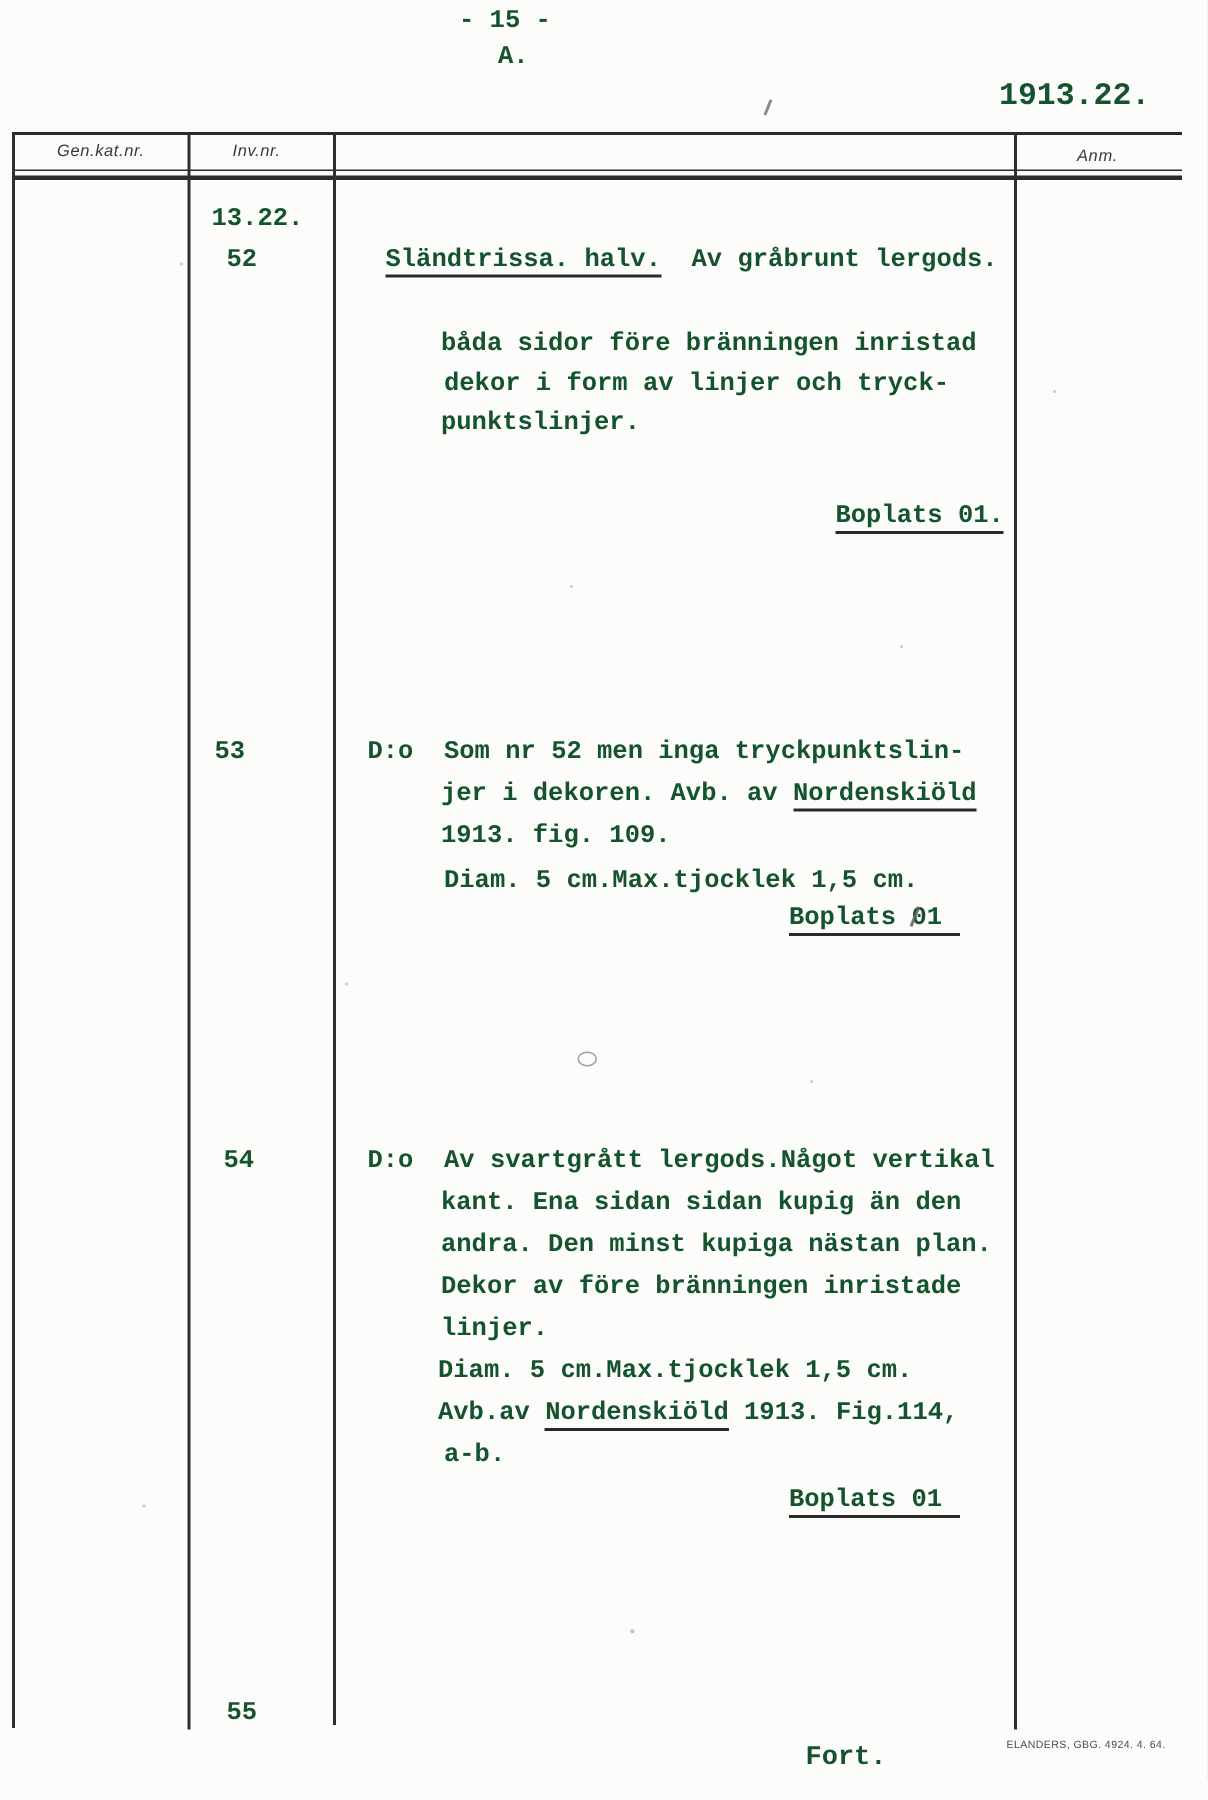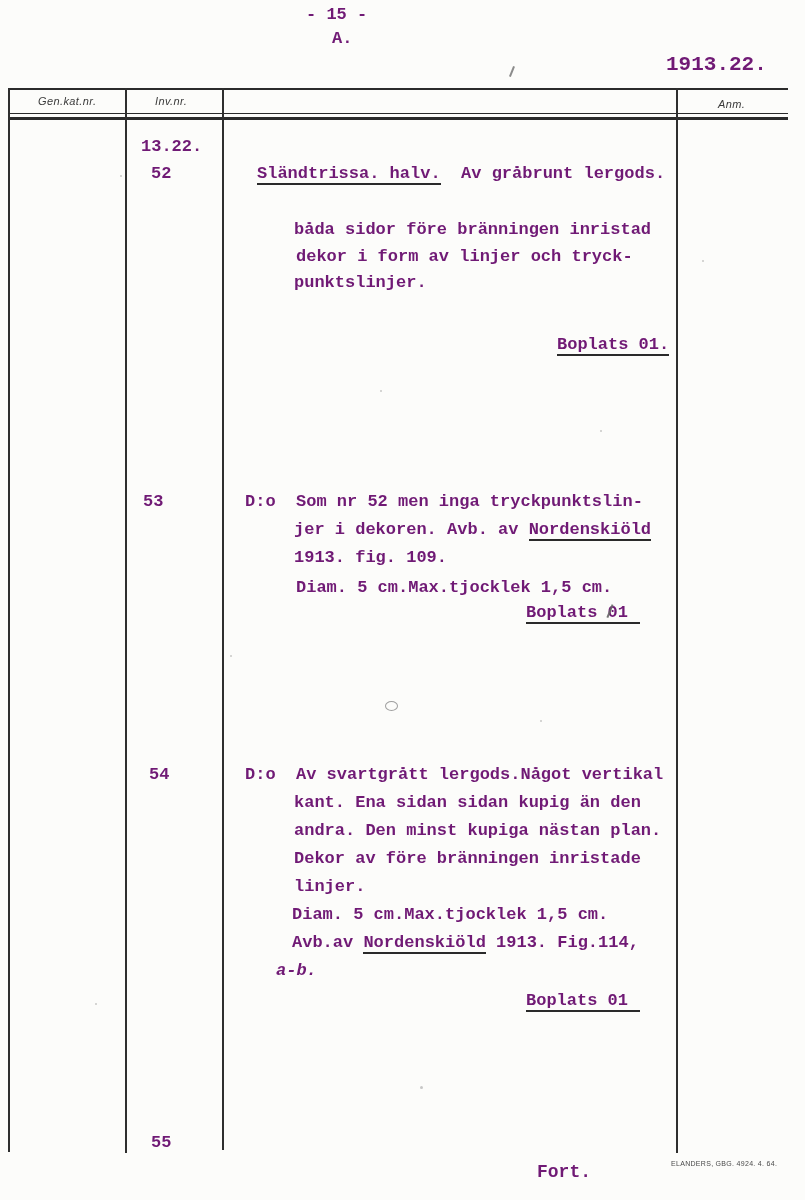--- a/index.html
+++ b/index.html
@@ -6,21 +6,21 @@
   .page {
     position:relative; width:805px; height:1200px;
     background:#fcfcfa; overflow:hidden;
     font-family:"Liberation Mono", monospace;
   }
   
   .tw {
     position:absolute; white-space:pre;
     font-family:"Liberation Mono", monospace;
     font-weight:bold; font-size:17px; line-height:22px;
-    color:#701a75; letter-spacing:0px;
+    color:#14532d; letter-spacing:0px;
   }
   .tw-big { font-size:21px; }
   .u  { border-bottom:2px solid #2a2a2a; }
   .u-ext { padding-right:12px; }
   
   .form-label {
     position:absolute; white-space:pre;
     font-family:"Liberation Sans", sans-serif;
     font-size:11px; color:#3a3a3a; letter-spacing:0.4px;font-style:italic;
   }
@@ -77,21 +77,21 @@
   <div class="slash-mark" style="left:609px; top:604px; height:14px; opacity:0.9;"></div>
 
   <div class="tw" style="left:149px; top:764px;">54</div>
   <div class="tw" style="left:245px; top:764px;">D:o  Av svartgrått lergods.Något vertikal</div>
   <div class="tw" style="left:294px; top:792px;">kant. Ena sidan sidan kupig än den</div>
   <div class="tw" style="left:294px; top:820px;">andra. Den minst kupiga nästan plan.</div>
   <div class="tw" style="left:294px; top:848px;">Dekor av före bränningen inristade</div>
   <div class="tw" style="left:294px; top:876px;">linjer.</div>
   <div class="tw" style="left:292px; top:904px;">Diam. 5 cm.Max.tjocklek 1,5 cm.</div>
   <div class="tw" style="left:292px; top:932px;"><span>Avb.av </span><span class="u">Nordenskiöld</span><span> 1913. Fig.114,</span></div>
-  <div class="tw" style="left:276px; top:960px;font-style:italic;">a-b.</div>
+  <div class="tw" style="left:296px; top:960px;">a-b.</div>
   <div class="tw" style="left:526px; top:990px;"><span class="u u-ext">Boplats 01</span></div>
 
   <div class="tw" style="left:151px; top:1132px;">55</div>
 
   <div class="tw" style="left:537px; top:1161px; font-size:18px;">Fort.</div>
   <div class="imprint" style="left:671px; top:1160px;">ELANDERS, GBG. 4924. 4. 64.</div>
 
   <div class="slash-mark" style="left:511px; top:66px;"></div>
   <div class="oval-mark" style="left:385px; top:701px;"></div>
   <div class="speck" style="left:230px; top:655px;"></div>

